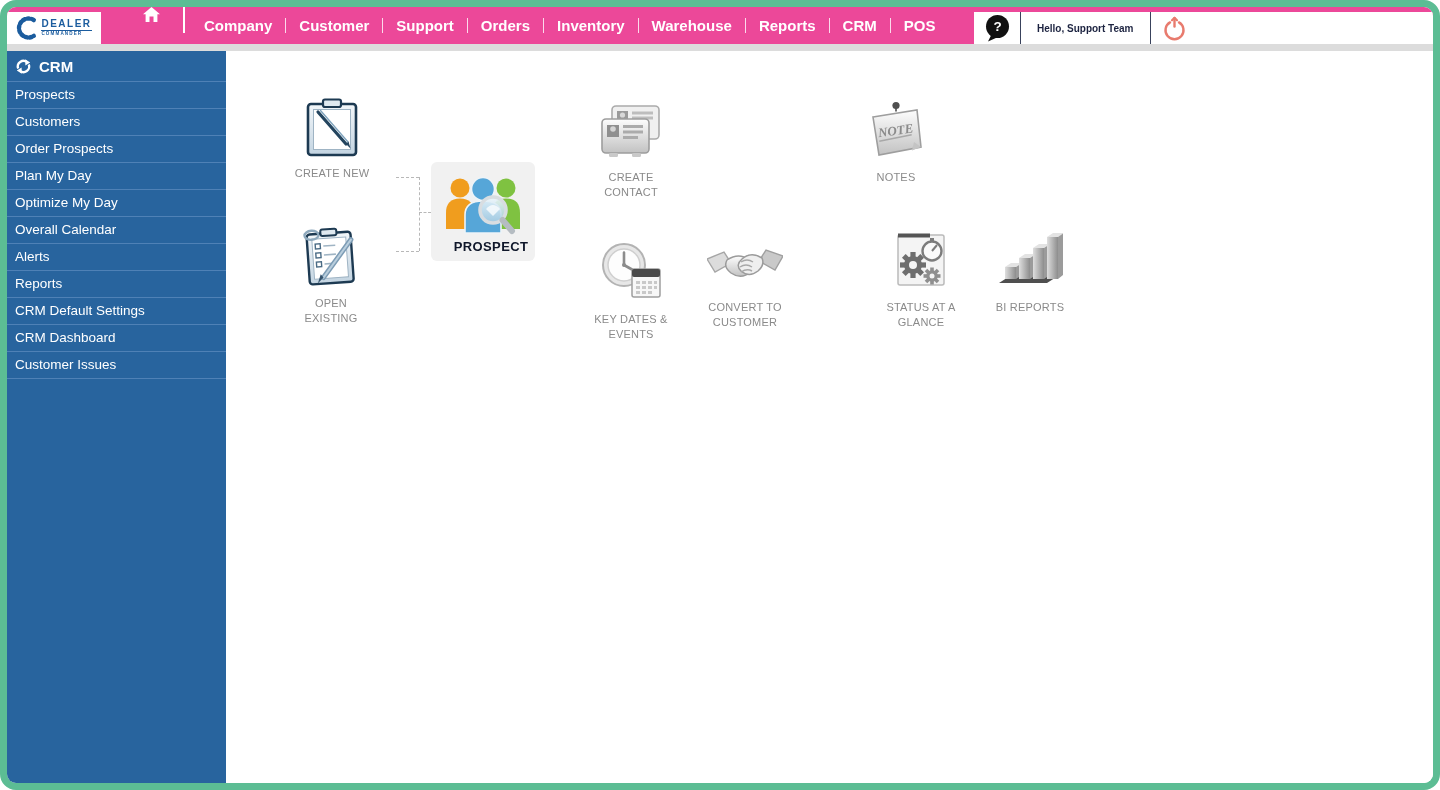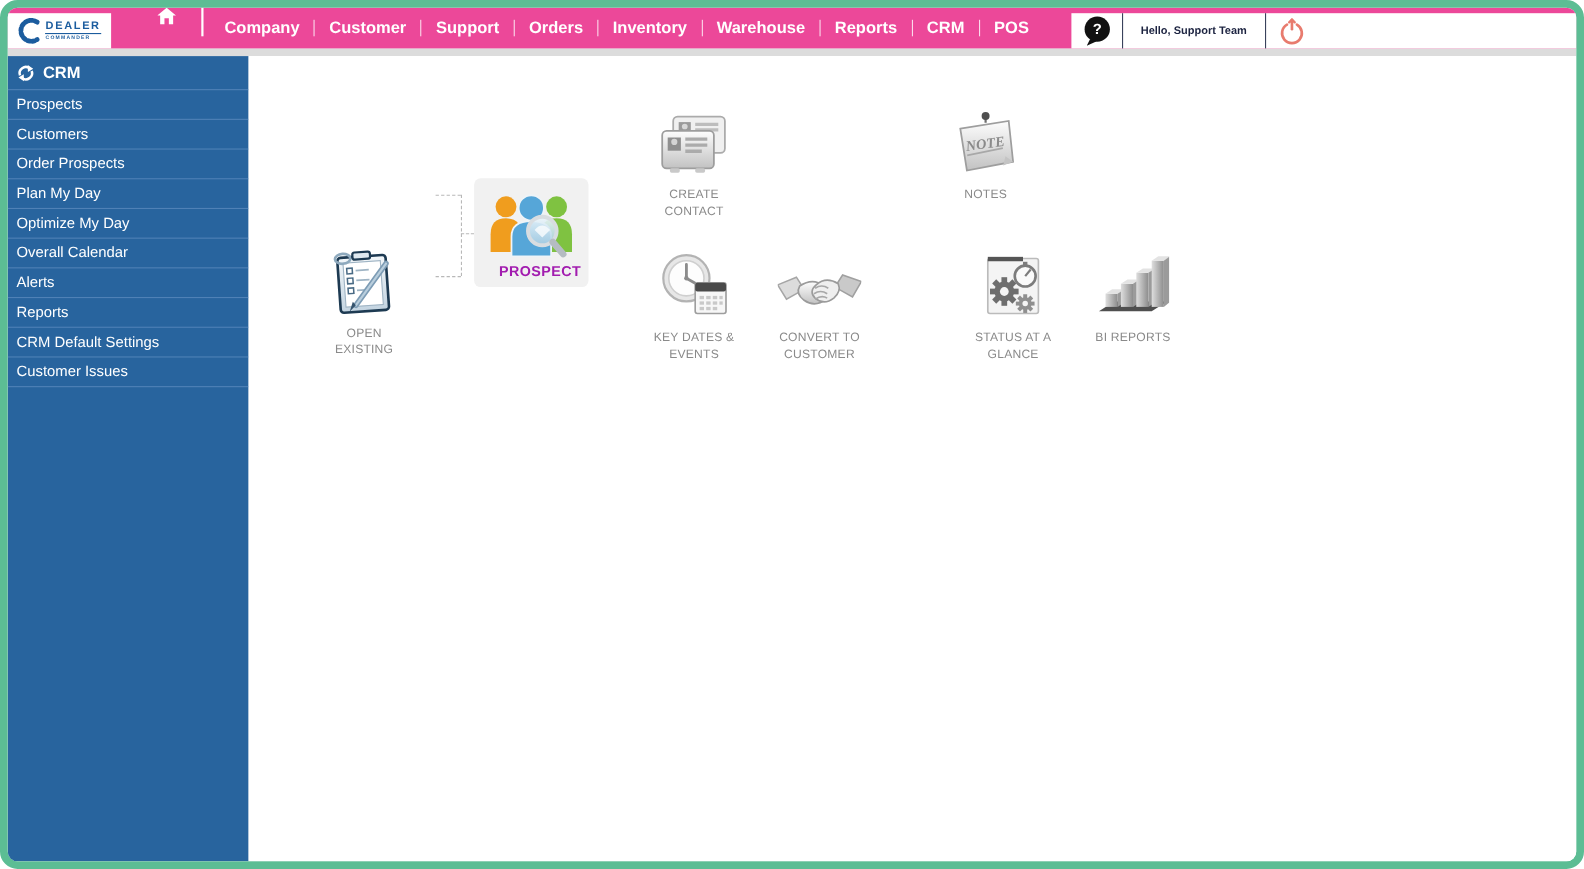--- a/index.html
+++ b/index.html
@@ -71,21 +71,21 @@
     line-height:1.35; letter-spacing:.2px;
   }
   .w70{ max-width:70px; } .w95{ max-width:95px; }
 
   .prospect-tile{
     position:absolute; left:205px; top:111px; width:104px; height:99px;
     background:#f1f1f1; border-radius:6px; cursor:pointer;
     display:flex; flex-direction:column; align-items:center; justify-content:flex-end;
     padding-bottom:7px;
   }
-  .prospect-label{ font-size:13px; font-weight:bold; color:#a21caf; letter-spacing:.4px; margin-top:2px;padding-left:16px; }
+  .prospect-label{ font-size:13px; font-weight:bold; color:#0f172a; letter-spacing:.4px; margin-top:2px;padding-left:16px; }
 
   .dash-h{ position:absolute; border-top:1px dashed #b8b8b8; height:0; }
   .dash-v{ position:absolute; border-left:1px dashed #b8b8b8; width:0; }
 </style>
 </head>
 <body>
 
 <div class="frame">
 
   <svg width="0" height="0" style="position:absolute">
@@ -190,25 +190,39 @@
       </div>
       <div class="side-item">Prospects</div>
       <div class="side-item">Customers</div>
       <div class="side-item">Order Prospects</div>
       <div class="side-item">Plan My Day</div>
       <div class="side-item">Optimize My Day</div>
       <div class="side-item">Overall Calendar</div>
       <div class="side-item">Alerts</div>
       <div class="side-item">Reports</div>
       <div class="side-item">CRM Default Settings</div>
+      <div class="side-item">CRM Dashboard</div>
       <div class="side-item">Customer Issues</div>
     </aside>
 
     <main class="main">
 
+      <div class="tile" style="left:51px; top:44px;">
+        <div class="icon-box">
+          <svg width="54" height="60" viewBox="0 0 54 60">
+            <rect x="3" y="7" width="48" height="51" rx="3" fill="url(#gMetal2)" stroke="#1d3a52" stroke-width="2.6"></rect>
+            <rect x="8.5" y="12.5" width="37" height="40" fill="#ffffff" stroke="#9fb4c4" stroke-width="1"></rect>
+            <rect x="18" y="2.5" width="18" height="7.5" rx="2" fill="#dfe9f0" stroke="#1d3a52" stroke-width="2.2"></rect>
+            <path d="M13 15 L41 47" stroke="#24455f" stroke-width="3.2" stroke-linecap="round"></path>
+            <path d="M15.5 13.5 L43 45" stroke="#7fa3bd" stroke-width="1.4" stroke-linecap="round"></path>
+            <polygon points="41,47 45.5,51.5 43.5,44.5" fill="#24455f"></polygon>
+          </svg>
+        </div>
+        <span class="tile-label">CREATE NEW</span>
+      </div>
 
       <div class="tile" style="left:50px; top:174px;">
         <div class="icon-box">
           <svg width="58" height="62" viewBox="0 0 58 62">
             <g transform="rotate(-4 29 31)">
               <rect x="6" y="8" width="44" height="50" rx="3" fill="url(#gMetal2)" stroke="#1d3a52" stroke-width="2.4"></rect>
               <rect x="11" y="13" width="34" height="40" fill="#ffffff" stroke="#9fb4c4" stroke-width="1"></rect>
               <ellipse cx="11" cy="9" rx="7" ry="4.5" fill="none" stroke="#8ea9bd" stroke-width="2.4"></ellipse>
               <rect x="20" y="4" width="16" height="6.5" rx="2" fill="#dfe9f0" stroke="#1d3a52" stroke-width="2"></rect>
               <rect x="14" y="18" width="5" height="5" fill="#ffffff" stroke="#4a6b85" stroke-width="1.4"></rect>
@@ -273,21 +287,21 @@
             <g transform="rotate(-8 30 30)">
               <text x="13" y="34" font-size="13" font-style="italic" font-weight="bold" fill="#8a8a8a" font-family="Liberation Serif, serif">NOTE</text>
               <path d="M13 38 L46 36" stroke="#a8a8a8" stroke-width="1.6"></path>
             </g>
           </svg>
         </div>
         <span class="tile-label">NOTES</span>
       </div>
 
 
-      <div class="tile" style="left:350px; top:178px;">
+      <div class="tile" style="left:350px; top:190px;">
         <div class="icon-box">
           <svg width="64" height="62" viewBox="0 0 64 62">
             <circle cx="25" cy="24" r="21" fill="#e7e7e7" stroke="#b3b3b3" stroke-width="2"></circle>
             <circle cx="25" cy="24" r="16" fill="#fdfdfd" stroke="#cfcfcf" stroke-width="1.5"></circle>
             <path d="M25 24 L25 11.5 M25 24 L33 28.5" stroke="#8c8c8c" stroke-width="2.6" stroke-linecap="round"></path>
             <circle cx="25" cy="24" r="2" fill="#8c8c8c"></circle>
             <g>
               <rect x="33" y="28" width="28" height="28" rx="2" fill="#f7f7f7" stroke="#9e9e9e" stroke-width="1.5"></rect>
               <rect x="33" y="28" width="28" height="8" rx="2" fill="#4a4a4a"></rect>
               <g fill="#c9c9c9">

